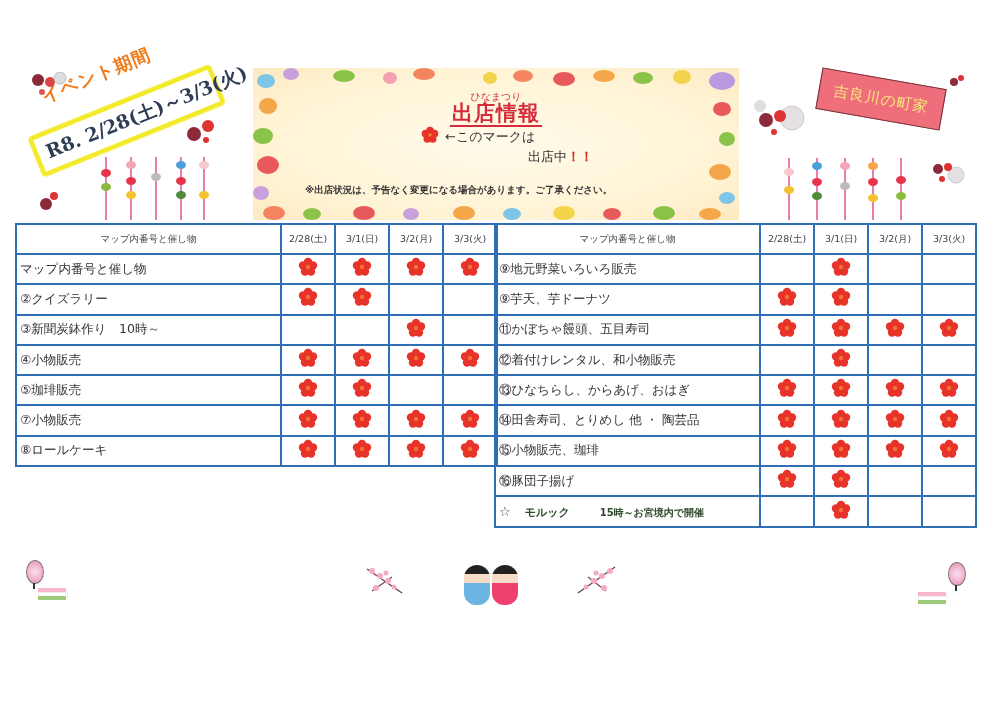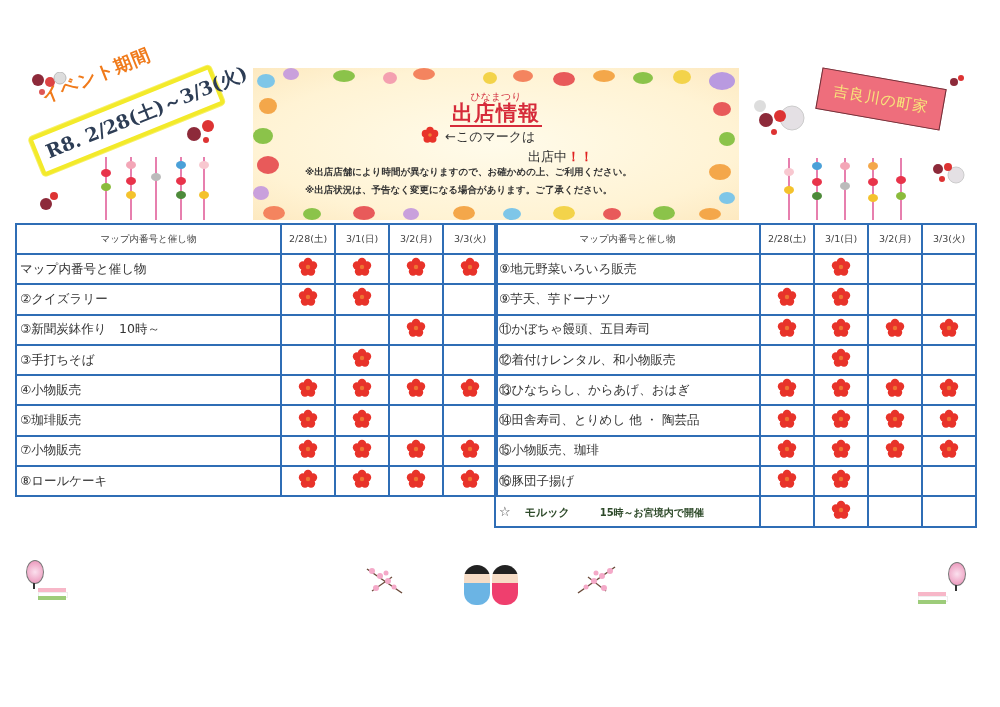--- a/index.html
+++ b/index.html
@@ -175,21 +175,20 @@
             <circle cx="7" cy="14.5" r="4.2"></circle>
             <circle cx="5" cy="8.5" r="4.2"></circle>
             <circle cx="10" cy="10" r="4"></circle>
           </g>
           <circle cx="10" cy="10" r="2" fill="#f3a03a" opacity="0.7"></circle>
         </svg>
     </span>
     <span>←このマークは</span>
   </div>
   <div class="banner-open"><span>出店中</span><b>！！</b></div>
-  <div class="banner-note" style="top:98px;">※出店店舗により時間が異なりますので、お確かめの上、ご利用ください。</div>
   <div class="banner-note" style="top:116px;">※出店状況は、予告なく変更になる場合があります。ご了承ください。</div>
 </div>
 
 <div class="abs sign">吉良川の町家</div>
 
 <div class="abs" style="left:752px;top:98px;">
   <svg width="60" height="40">
       <circle cx="40" cy="20" r="12" fill="#e4e0e4" stroke="#ccc"></circle>
       <circle cx="8" cy="8" r="6" fill="#ddd"></circle>
       <circle cx="14" cy="22" r="7" fill="#8d2a3a"></circle>
@@ -335,37 +334,20 @@
                 <circle cx="13" cy="14.5" r="4.2"></circle>
                 <circle cx="7" cy="14.5" r="4.2"></circle>
                 <circle cx="5" cy="8.5" r="4.2"></circle>
                 <circle cx="10" cy="10" r="4"></circle>
               </g>
               <circle cx="10" cy="10" r="2.2" fill="#f3a03a" opacity="0.6"></circle>
             </svg></span></td>
         <td class="mark"></td>
       </tr>
       <tr>
-        <td class="name">③手打ちそば</td>
-        <td class="mark"></td>
-        <td class="mark"><span class="plum"><svg width="20" height="20" viewBox="0 0 20 20">
-              <g fill="#e8332a">
-                <circle cx="10" cy="5" r="4.2"></circle>
-                <circle cx="15" cy="8.5" r="4.2"></circle>
-                <circle cx="13" cy="14.5" r="4.2"></circle>
-                <circle cx="7" cy="14.5" r="4.2"></circle>
-                <circle cx="5" cy="8.5" r="4.2"></circle>
-                <circle cx="10" cy="10" r="4"></circle>
-              </g>
-              <circle cx="10" cy="10" r="2.2" fill="#f3a03a" opacity="0.6"></circle>
-            </svg></span></td>
-        <td class="mark"></td>
-        <td class="mark"></td>
-      </tr>
-      <tr>
         <td class="name">④小物販売</td>
         <td class="mark"><span class="plum"><svg width="20" height="20" viewBox="0 0 20 20">
               <g fill="#e8332a">
                 <circle cx="10" cy="5" r="4.2"></circle>
                 <circle cx="15" cy="8.5" r="4.2"></circle>
                 <circle cx="13" cy="14.5" r="4.2"></circle>
                 <circle cx="7" cy="14.5" r="4.2"></circle>
                 <circle cx="5" cy="8.5" r="4.2"></circle>
                 <circle cx="10" cy="10" r="4"></circle>
               </g>

